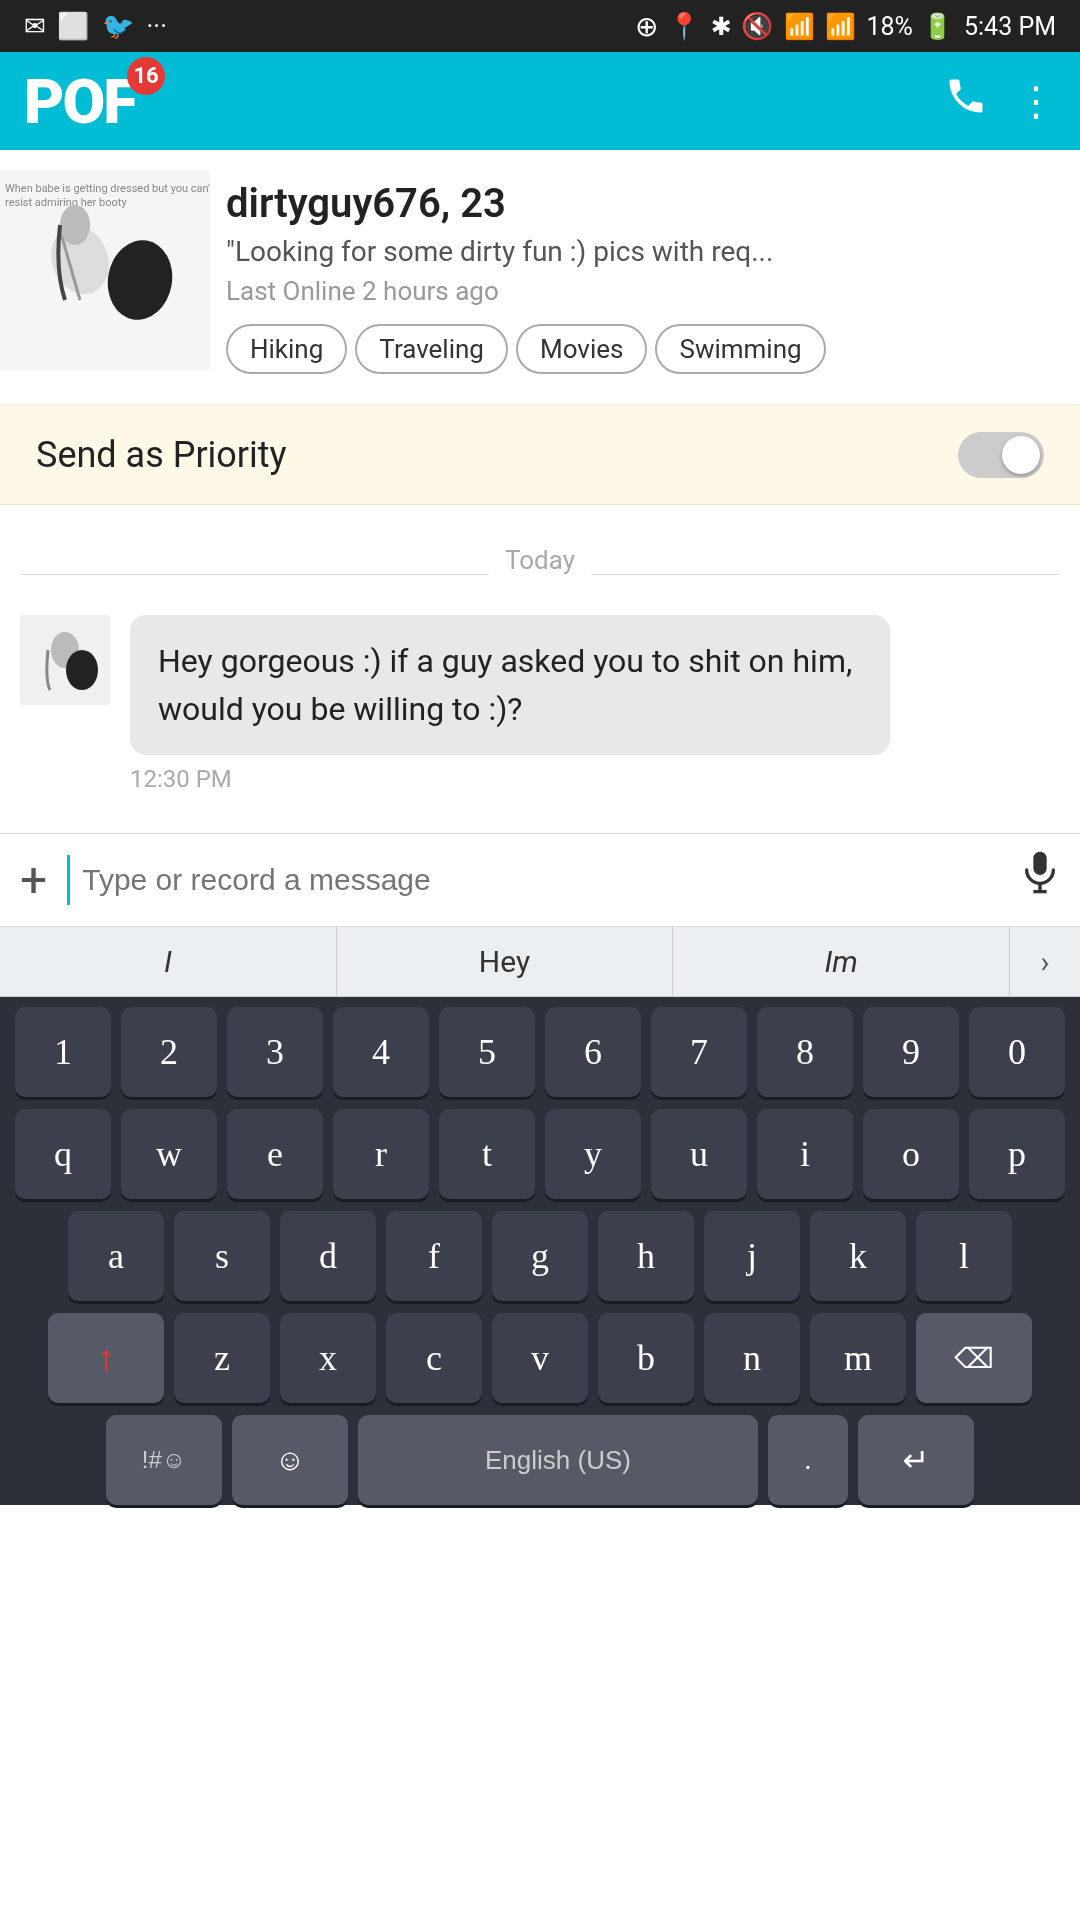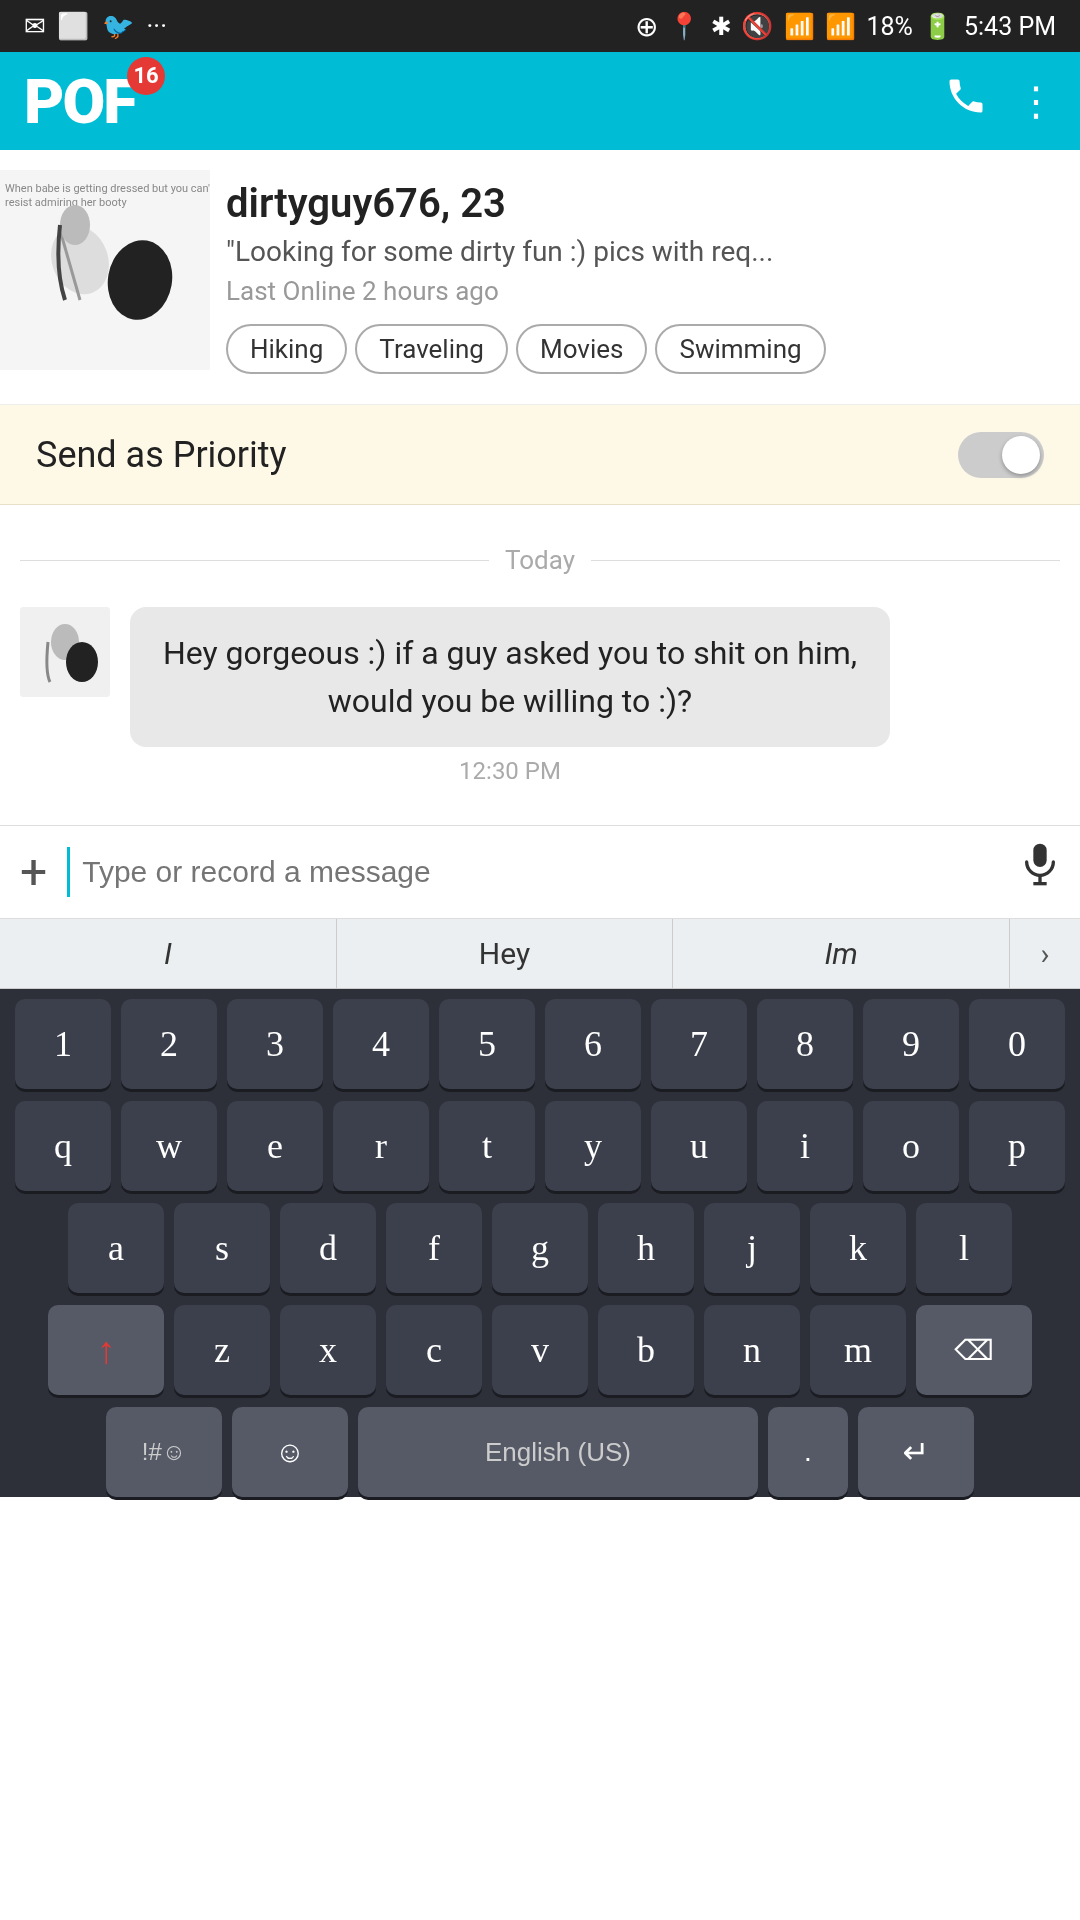--- a/index.html
+++ b/index.html
@@ -146,33 +146,32 @@
     }
 
     
     .chat-area {
       background: #fff;
       padding: 24px 20px;
       min-height: 280px;
     }
     .date-divider {
       display: flex;
-      align-items: center;
-      margin: 16px 0 32px 0;
+      align-items: flex-end;
+      margin: 16px 0 40px 0;
       gap: 16px;
     }
     .date-line { flex: 1; height: 1px; background: #ddd; }
     .date-text { color: #aaa; font-size: 26px; }
 
     .message-row {
       display: flex;
       align-items: flex-start;
       gap: 20px;
       margin-bottom: 16px;
-      text-align: center;
     }
     .msg-avatar {
       width: 90px;
       height: 90px;
       border-radius: 4px;
       background: #f0f0f0;
       flex-shrink: 0;
       overflow: hidden;
     }
     .msg-avatar svg { width: 100%; height: 100%; }

